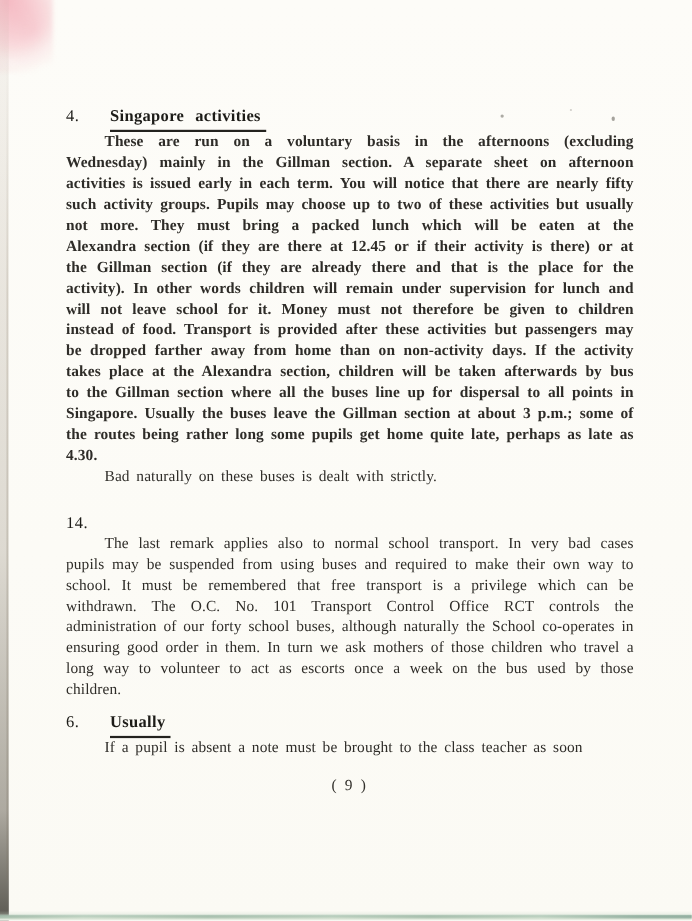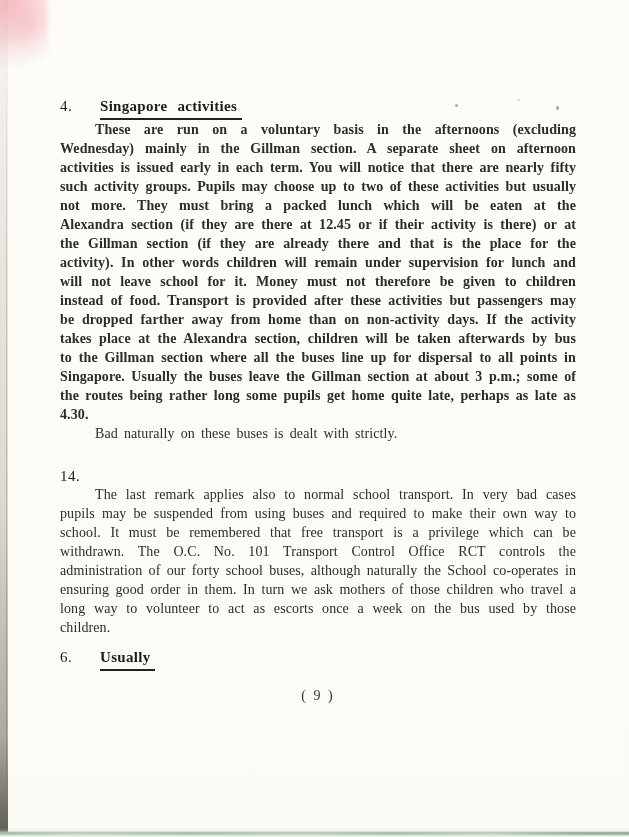--- a/index.html
+++ b/index.html
@@ -150,20 +150,21 @@
       <span class="num">14.</span>
     </div>
 
     <p class="body indent m-p3">The last remark applies also to normal school transport.  In very bad cases pupils may be suspended from using buses and required to make their own way to school.  It must be remembered that free transport is a privilege which can be withdrawn. The O.C. No. 101 Transport Control Office RCT controls the administration of our forty school buses, although naturally the School co-operates in ensuring good order in them.  In turn we ask mothers of those children who travel a long way to volunteer to act as escorts once a week on the bus used by those children.</p>
 
     <div class="heading m-h15">
       <span class="num">6.</span>
       <span class="title">Usually</span>
     </div>
 
+    <p class="body indent m-p4">If a pupil is absent a note must be brought to the class teacher as soon</p>
 
     <div class="page-number">( 9 )</div>
 
   </div>
 
   <div class="bottom-edge"></div>
   <div class="bottom-edge-var"></div>
 
 </div>
 

